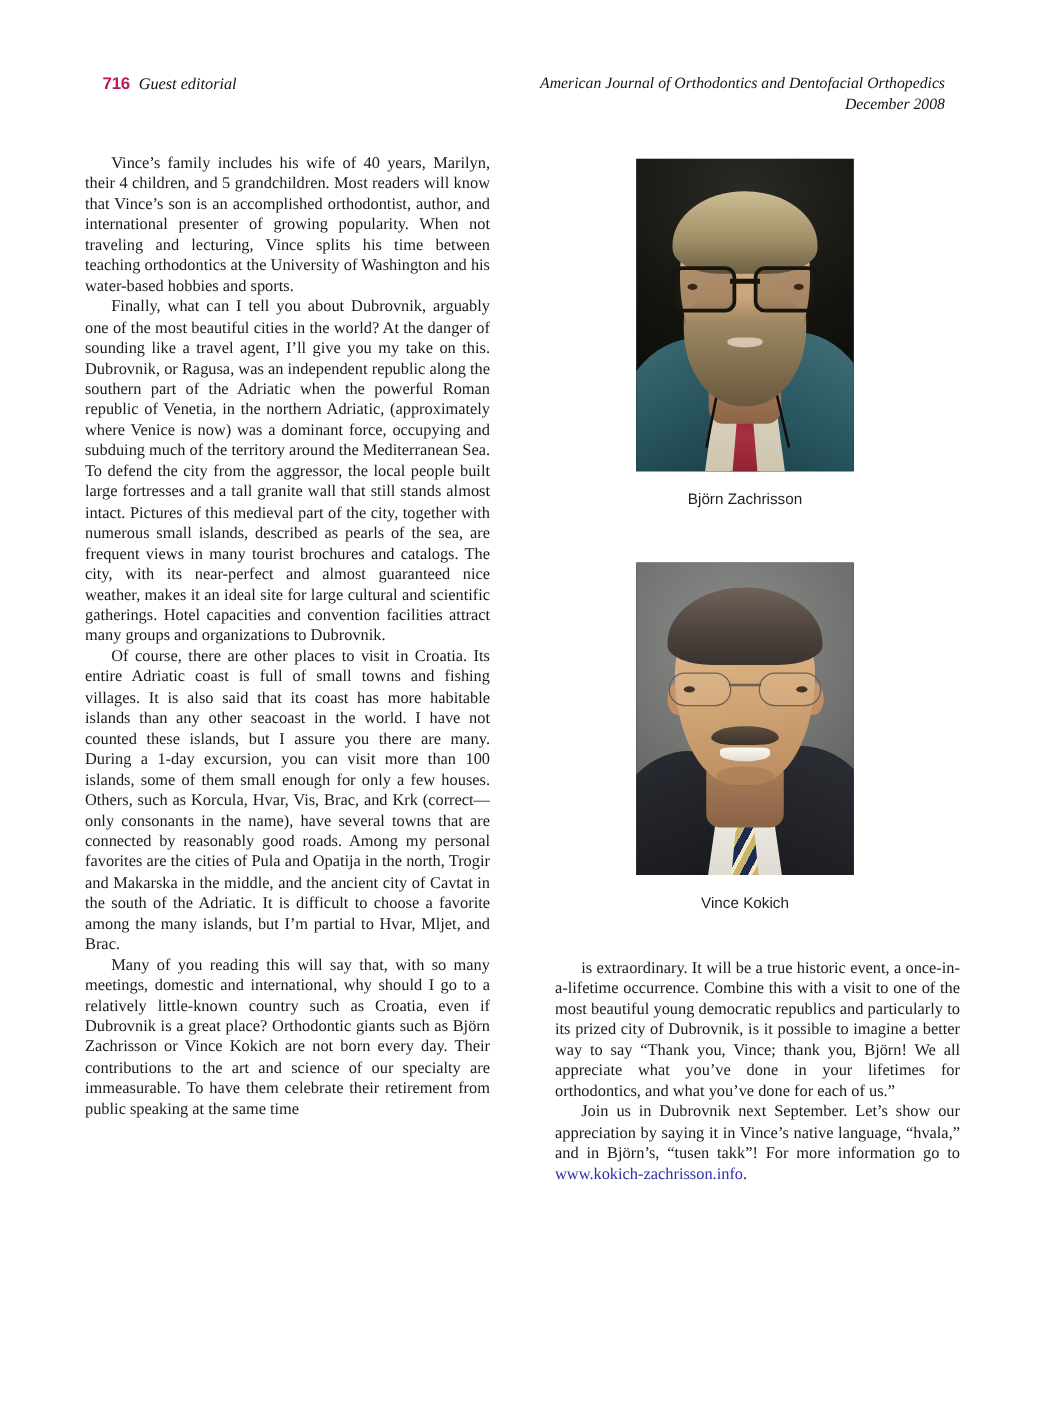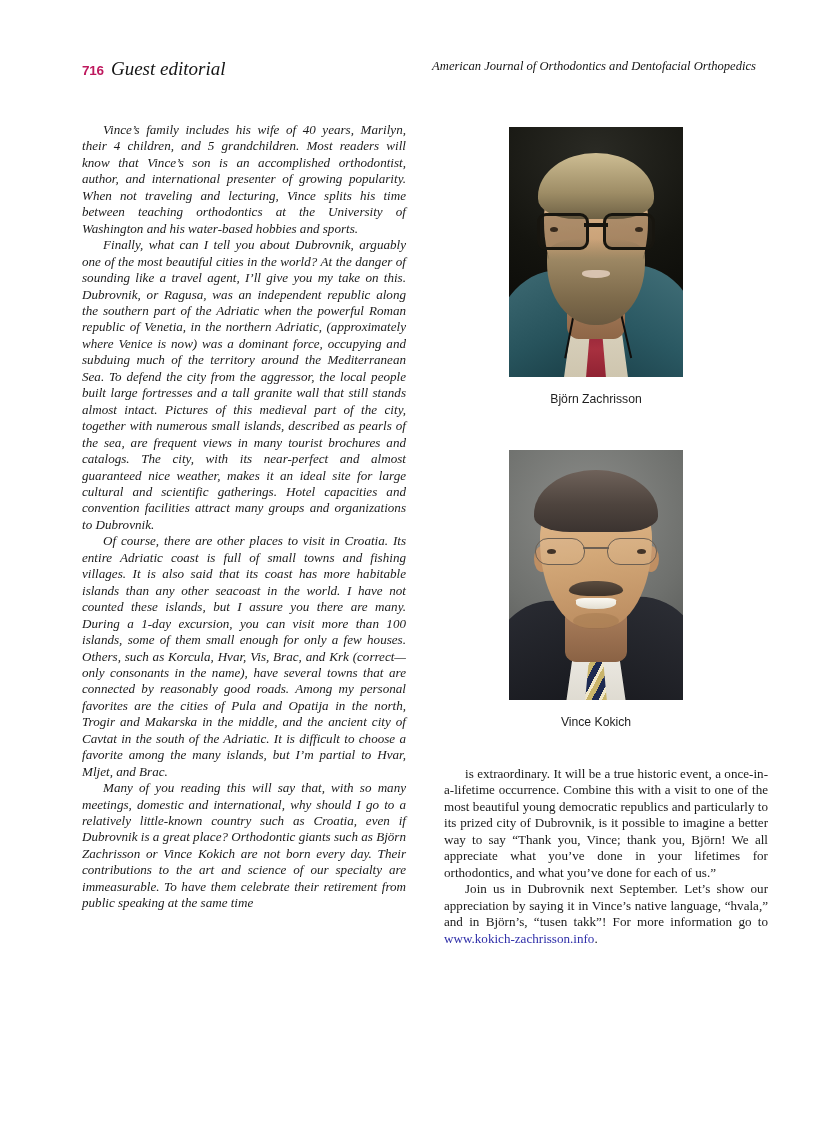--- a/index.html
+++ b/index.html
@@ -38,21 +38,21 @@
   }
   .rh-folio {
     font-family: "Liberation Sans", "DejaVu Sans", sans-serif;
     font-weight: bold;
     font-size: 13.5px;
     letter-spacing: -0.2px;
     color: #be185d;
   }
   .rh-section {
     font-style: italic;
-    font-size: 19px;
+    font-size: 13px;
     color: #141414;
     margin-left: 7px;
   }
   .rh-right {
     position: absolute;
     right: 0;
     top: 0;
     text-align: right;
     font-style: italic;
     font-size: 12.6px;
@@ -64,21 +64,21 @@
   
   .col {
     position: absolute;
     width: 324px;
     font-size: 13.1px;
     line-height: 16.45px;
     text-align: justify;
     text-justify: inter-word;
     hyphens: manual;
   }
-  .col-left  { left: 82px;  top: 122px; font-style: italic; }
+  .col-left  { left: 68px;  top: 122px; }
   .col-right { left: 444px; top: 766px; }
 
   .col p {
     margin: 0;
     text-indent: 21px;
   }
 
   .link {
     color: #2e2ea8;
     text-decoration: none;
@@ -365,20 +365,21 @@
 <body>
 
 <div class="page">
 
   <div class="running-head">
     <div class="rh-left">
       <span class="rh-folio">716</span><span class="rh-section">Guest editorial</span>
     </div>
     <div class="rh-right">
       <div>American Journal of Orthodontics and Dentofacial Orthopedics</div>
+      <div>December 2008</div>
     </div>
   </div>
 
   <div class="col col-left">
     <p>Vince’s family includes his wife of 40 years, Marilyn, their 4 children, and 5 grandchildren. Most readers will know that Vince’s son is an accomplished orthodontist, author, and international presenter of growing popularity. When not traveling and lecturing, Vince splits his time between teaching orthodontics at the University of Washington and his water-based hobbies and sports.</p>
     <p>Finally, what can I tell you about Dubrovnik, arguably one of the most beautiful cities in the world? At the danger of sounding like a travel agent, I’ll give you my take on this. Dubrovnik, or Ragusa, was an independent republic along the southern part of the Adriatic when the powerful Roman republic of Venetia, in the northern Adriatic, (approximately where Venice is now) was a dominant force, occupying and subduing much of the territory around the Mediterranean Sea. To defend the city from the aggressor, the local people built large fortresses and a tall granite wall that still stands almost intact. Pictures of this medieval part of the city, together with numerous small islands, described as pearls of the sea, are frequent views in many tourist brochures and catalogs. The city, with its near-perfect and almost guaranteed nice weather, makes it an ideal site for large cultural and scientific gatherings. Hotel capacities and convention facilities attract many groups and organizations to Dubrovnik.</p>
     <p>Of course, there are other places to visit in Croatia. Its entire Adriatic coast is full of small towns and fishing villages. It is also said that its coast has more habitable islands than any other seacoast in the world. I have not counted these islands, but I assure you there are many. During a 1-day excursion, you can visit more than 100 islands, some of them small enough for only a few houses. Others, such as Korcula, Hvar, Vis, Brac, and Krk (correct—only consonants in the name), have several towns that are connected by reasonably good roads. Among my personal favorites are the cities of Pula and Opatija in the north, Trogir and Makarska in the middle, and the ancient city of Cavtat in the south of the Adriatic. It is difficult to choose a favorite among the many islands, but I’m partial to Hvar, Mljet, and Brac.</p>
     <p>Many of you reading this will say that, with so many meetings, domestic and international, why should I go to a relatively little-known country such as Croatia, even if Dubrovnik is a great place? Orthodontic giants such as Björn Zachrisson or Vince Kokich are not born every day. Their contributions to the art and science of our specialty are immeasurable. To have them celebrate their retirement from public speaking at the same time</p>
   </div>
 

